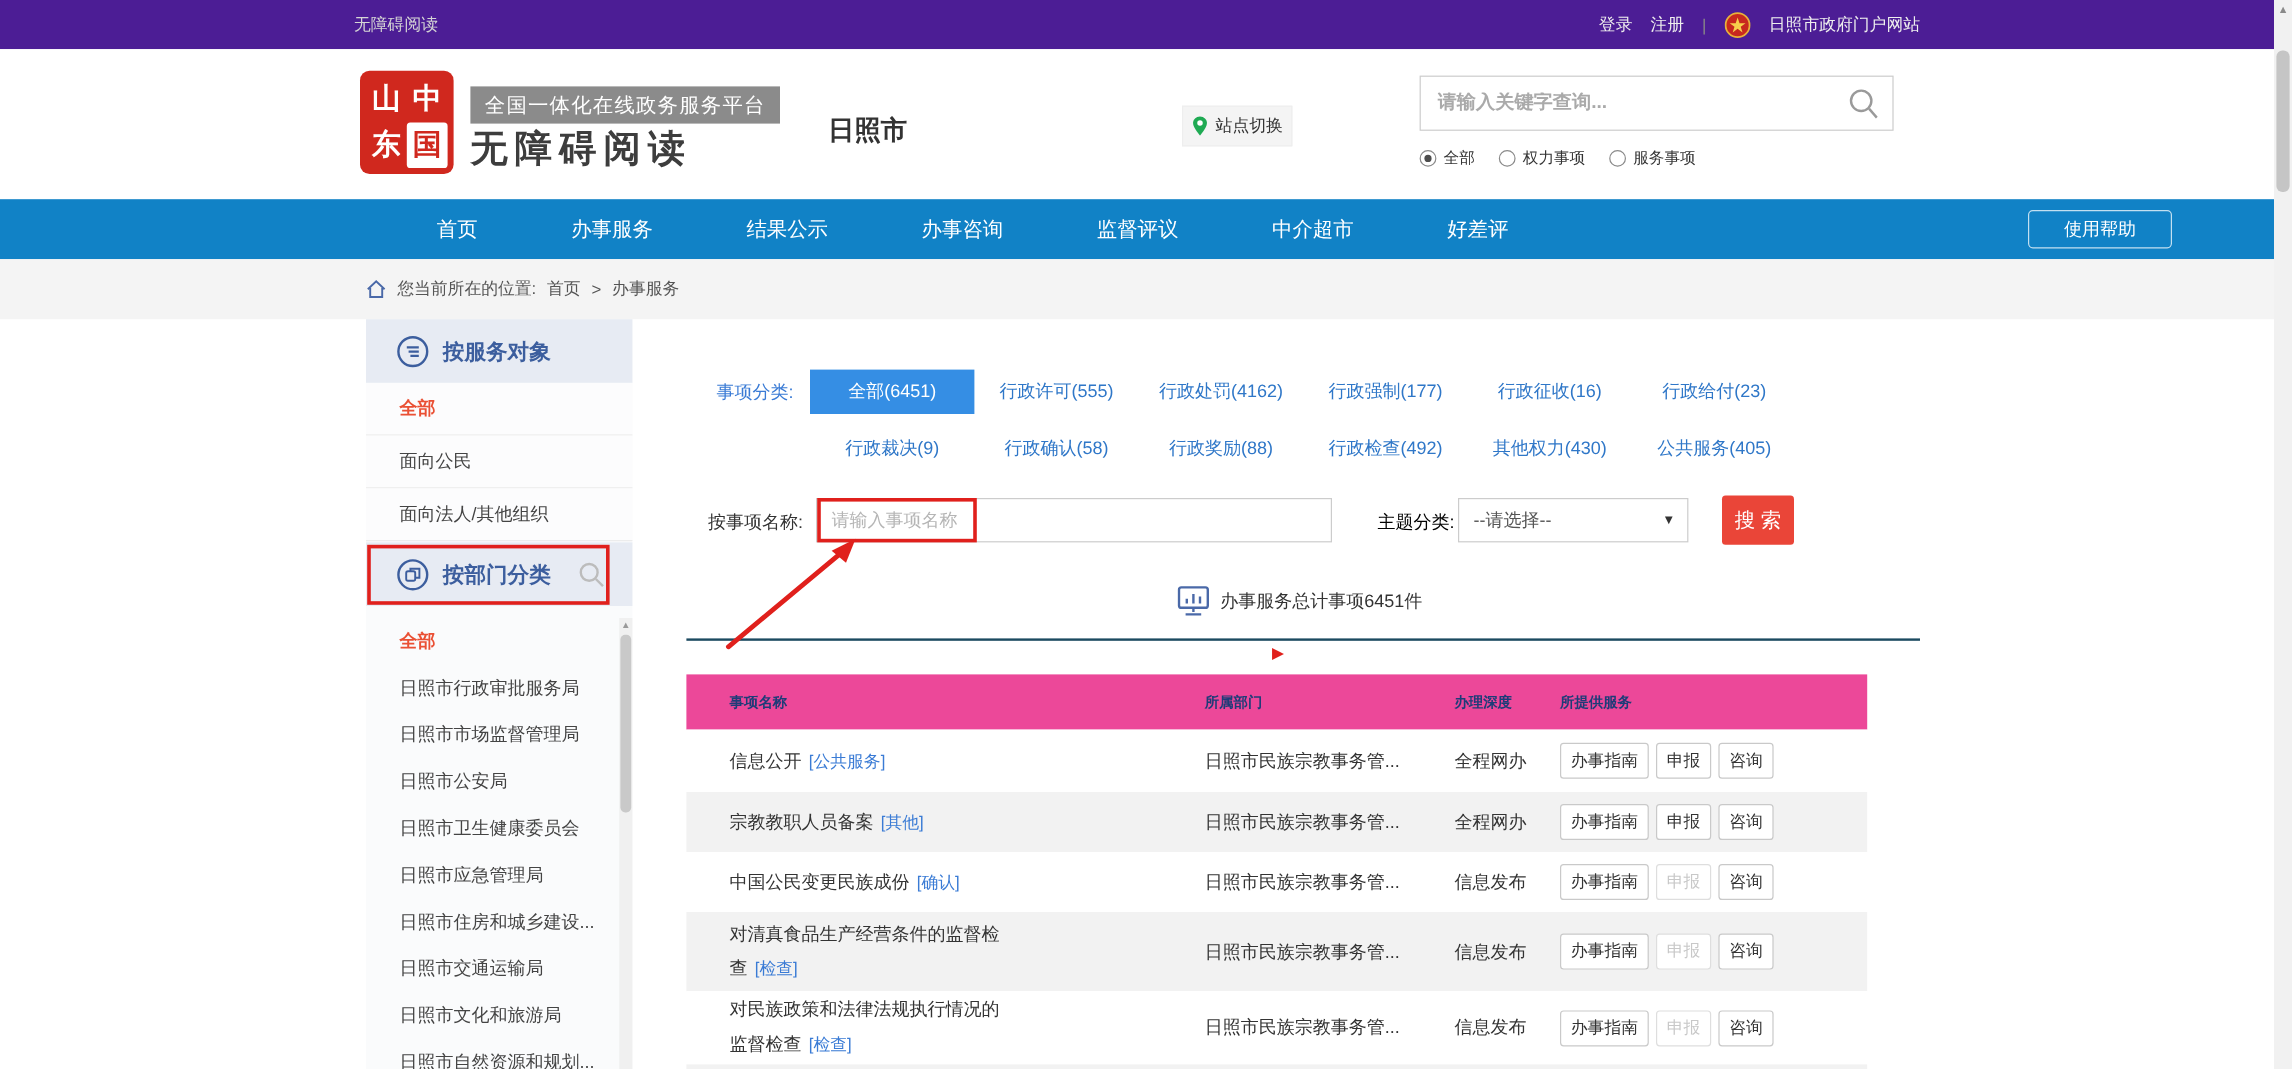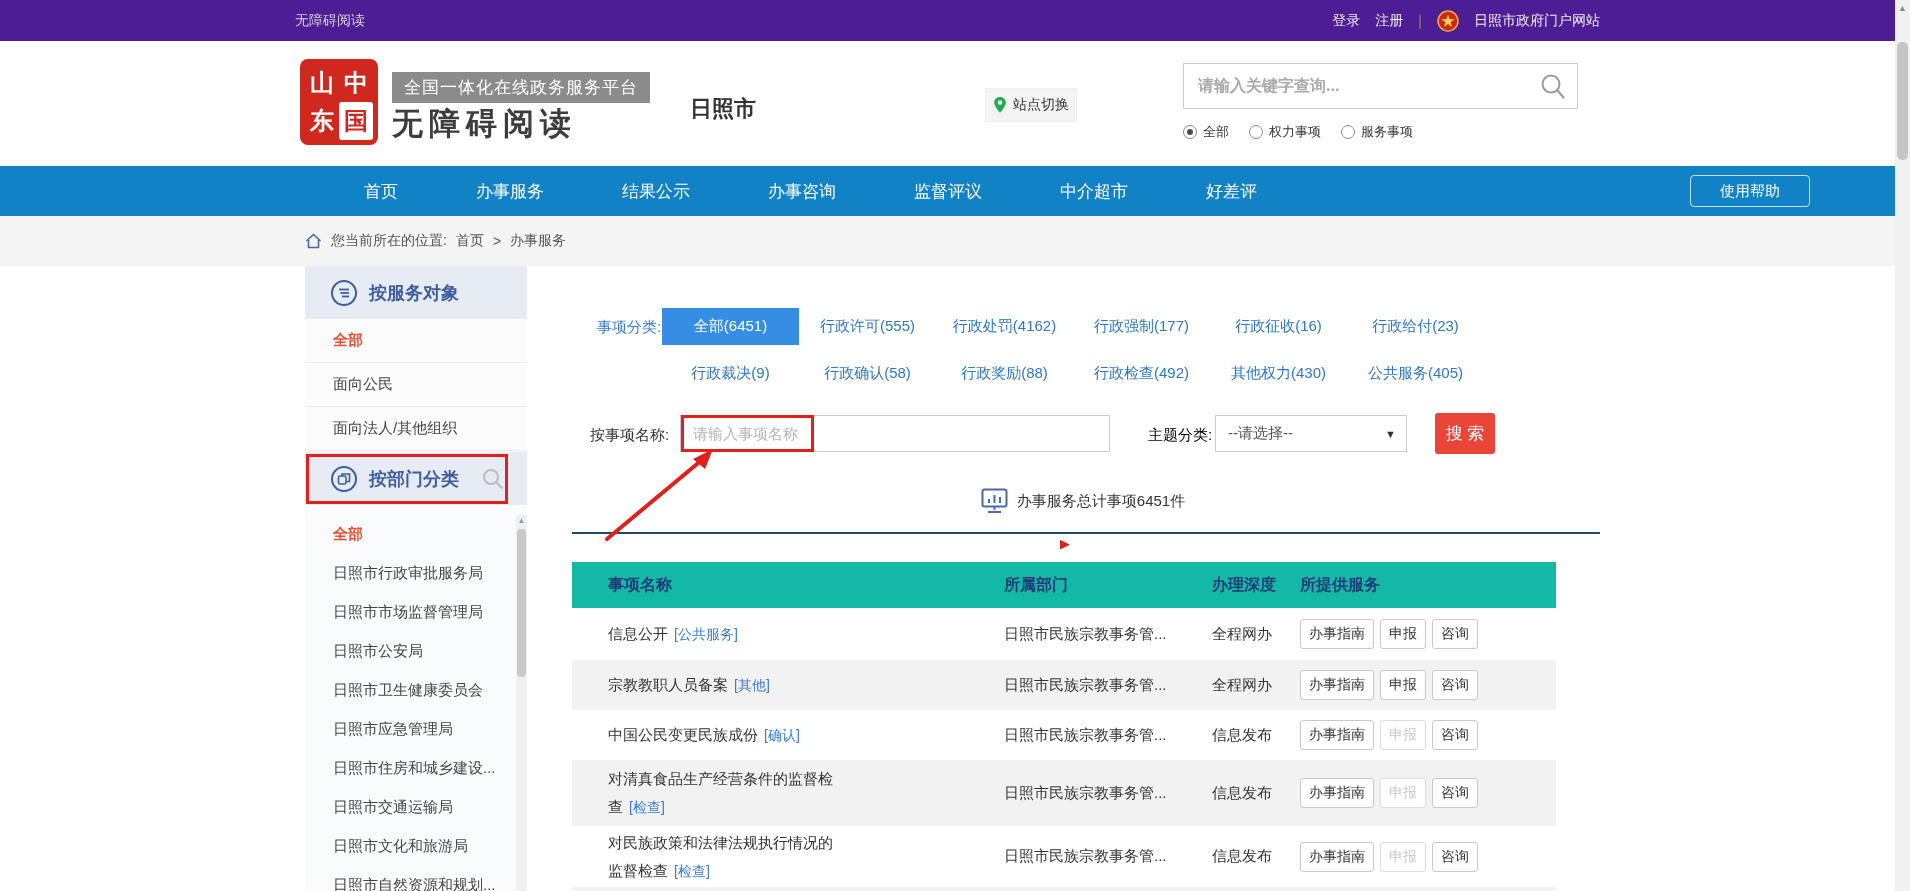--- a/index.html
+++ b/index.html
@@ -63,21 +63,21 @@
   .dept-list { position:absolute; left:0; top:249px; width:222px; height:376px; overflow:hidden; }
   .dept-item { height:39px; display:flex; align-items:center; padding-left:28px; font-size:15px; color:#444; cursor:pointer; white-space:nowrap; }
   .red-text { color:#ea5034 !important; font-weight:bold; }
   .side-scroll { position:absolute; right:0; top:249px; width:11px; height:376px; background:#f0f0f0; }
   .side-scroll .sarrow { font-size:8px; color:#999; text-align:center; line-height:12px; }
   .side-scroll .thumb { position:absolute; left:1px; top:14px; width:9px; height:148px; background:#c9c9c9; border-radius:4px; }
 
   
   .main { position:absolute; left:570px; top:266px; width:1026px; height:627px; }
   .cat-label { position:absolute; left:27px; top:52px; font-size:15px; color:#3a7bd5; }
-  .tab-grid { position:absolute; left:92px; top:42px; width:835px; display:grid; grid-template-columns:repeat(6,137px); row-gap:10px;text-align:center; }
+  .tab-grid { position:absolute; left:105px; top:42px; width:835px; display:grid; grid-template-columns:repeat(6,137px); row-gap:10px;text-align:center; }
   .tab { height:37px; display:flex; align-items:center; justify-content:center; font-size:15px; color:#2f77c8; cursor:pointer; }
   .tab.selected { background:#358ee4; color:#fff; }
 
   .name-label { position:absolute; left:20px; top:160px; font-size:15px; color:#333; }
   .name-input { position:absolute; left:110px; top:149px; width:430px; height:37px; border:1px solid #ccc; font-size:15px;
                 padding-left:12px; color:#333; outline:none; font-family:inherit; background:#fff; }
   .name-input::placeholder { color:#b5b5b5; }
   .topic-label { position:absolute; left:578px; top:160px; font-size:15px; color:#000000; }
   .topic-select { position:absolute; left:645px; top:149px; width:192px; height:37px; border:1px solid #ccc; background:#fff;
                   display:flex; align-items:center; justify-content:space-between; padding:0 10px 0 12px; font-size:15px; color:#555; cursor:pointer; }
@@ -85,21 +85,21 @@
   .search-btn { position:absolute; left:865px; top:147px; width:60px; height:41px; background:#ea4538; color:#fff; border:none;
                 border-radius:3px; font-size:17px; cursor:pointer; font-family:inherit; }
 
   .summary { position:absolute; left:0; top:218px; width:1026px; height:34px; display:flex; align-items:center; justify-content:center; gap:9px;
              font-size:15px; color:#333; }
   .blue-hr { position:absolute; left:2px; top:266px; width:1028px; border:none; border-top:2px solid #1c4a60; margin:0; }
   .red-marker { position:absolute; left:490px; top:271px; color:#e0201c; font-size:13px; line-height:1; }
 
   
   .table { position:absolute; left:2px; top:296px; width:984px; }
-  .t-head { height:46px; background:#14b8a6; display:flex; align-items:center; font-size:16px; font-weight:bold; color:#1e3c78; }
+  .t-head { height:46px; background:#ec4899; display:flex; align-items:center; font-size:12px; font-weight:bold; color:#1e3c78; }
   .t-row { display:flex; align-items:center; font-size:15px; color:#333; background:#fff; }
   .t-row.alt { background:#f2f2f2; }
   .c1 { width:432px; padding-left:36px; }
   .c2 { width:208px; }
   .c3 { width:88px; }
   .c4 { flex:1; display:flex; align-items:center; gap:6px; }
   .name-wrap { width:235px; line-height:28px; }
   .item-name { color:#333; cursor:pointer; }
   .item-tag { color:#3a7bd5; font-size:14px; margin-left:6px; cursor:pointer; }
   .svc-btn { border:1px solid #c9c9c9; background:#fff; border-radius:3px; font-size:14px; color:#333; padding:5px 8px;

